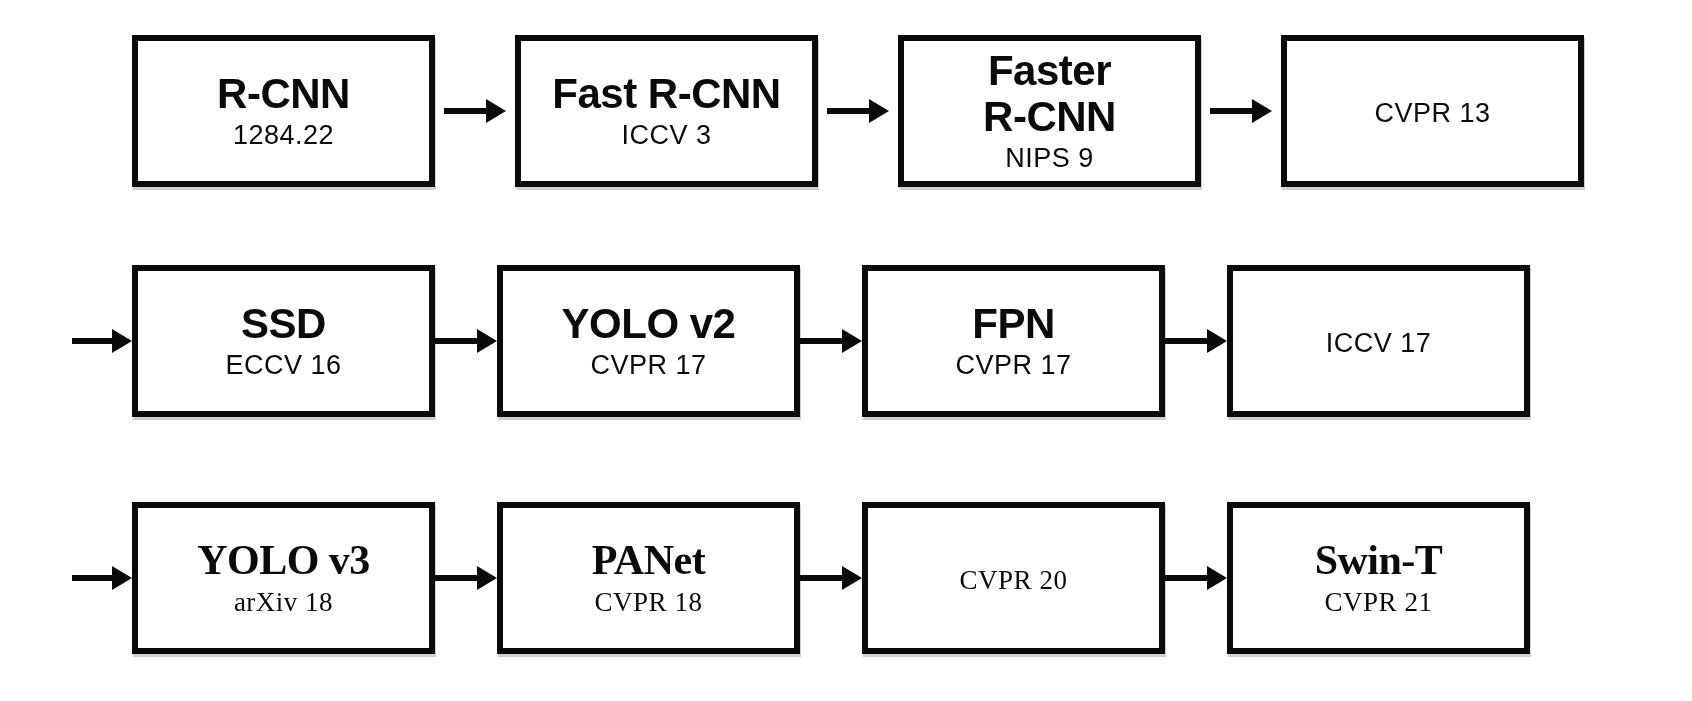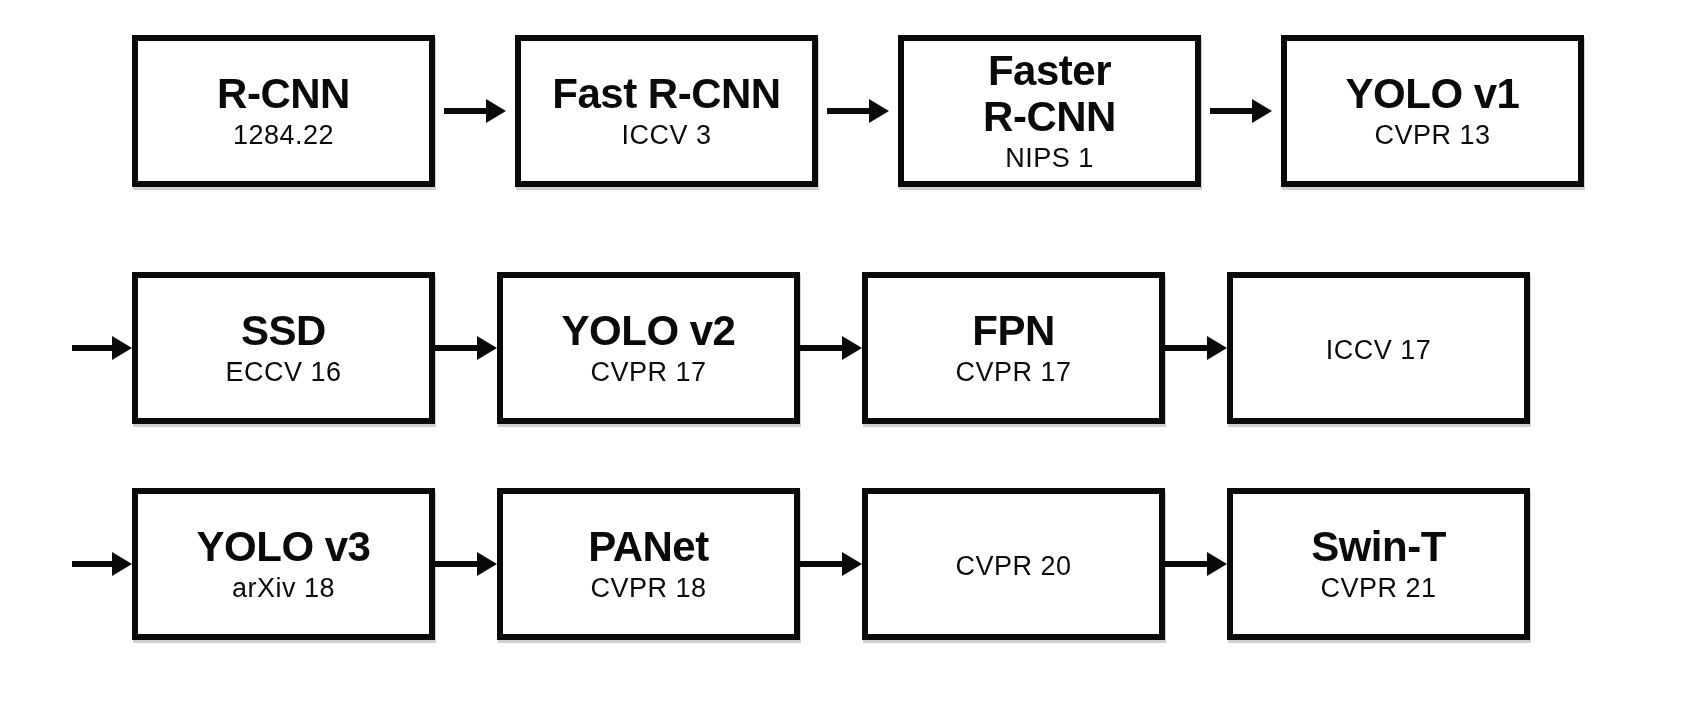--- a/index.html
+++ b/index.html
@@ -16,22 +16,22 @@
     color: #0a0a0a;
     overflow: hidden;
   }
   .flow-row {
     position: absolute;
     left: 132px;
     display: flex;
     align-items: center;
   }
   .row-1 { top: 35px; gap: 9px; }
-  .row-2 { top: 272px; }
-  .row-3 { top: 488px; }
+  .row-2 { top: 265px; }
+  .row-3 { top: 502px; font-family: Liberation Serif, serif; }
 
   .model-box {
     box-sizing: border-box;
     width: 303px;
     height: 152px;
     border: 6px solid #0a0a0a;
     background: #ffffff;
     box-shadow: 1px 3px 0 rgba(0, 0, 0, 0.18);
     display: flex;
     flex-direction: column;
@@ -94,30 +94,29 @@
     </div>
     <div class="connector">
       <svg width="62" height="32" viewBox="0 0 62 32">
           <line x1="0" y1="16" x2="44" y2="16" stroke="#0a0a0a" stroke-width="6"></line>
           <polygon points="42,4 62,16 42,28" fill="#0a0a0a"></polygon>
         </svg>
     </div>
     <div class="model-box">
       <div class="model-title">Faster
 R-CNN</div>
-      <div class="model-subtitle">NIPS 1</div>
-    </div>
-    <div class="connector">
-      <svg width="62" height="32" viewBox="0 0 62 32">
-          <line x1="0" y1="16" x2="44" y2="16" stroke="#0a0a0a" stroke-width="6"></line>
-          <polygon points="42,4 62,16 42,28" fill="#0a0a0a"></polygon>
-        </svg>
-    </div>
-    <div class="model-box">
-      <div class="model-title">YOLO v1</div>
+      <div class="model-subtitle">NIPS 9</div>
+    </div>
+    <div class="connector">
+      <svg width="62" height="32" viewBox="0 0 62 32">
+          <line x1="0" y1="16" x2="44" y2="16" stroke="#0a0a0a" stroke-width="6"></line>
+          <polygon points="42,4 62,16 42,28" fill="#0a0a0a"></polygon>
+        </svg>
+    </div>
+    <div class="model-box">
       <div class="model-subtitle">CVPR 13</div>
     </div>
   </div>
 
   <div class="flow-row row-2">
     <div class="leading-arrow">
       <svg width="60" height="32" viewBox="0 0 60 32">
           <line x1="0" y1="16" x2="42" y2="16" stroke="#0a0a0a" stroke-width="6"></line>
           <polygon points="40,4 60,16 40,28" fill="#0a0a0a"></polygon>
         </svg>

